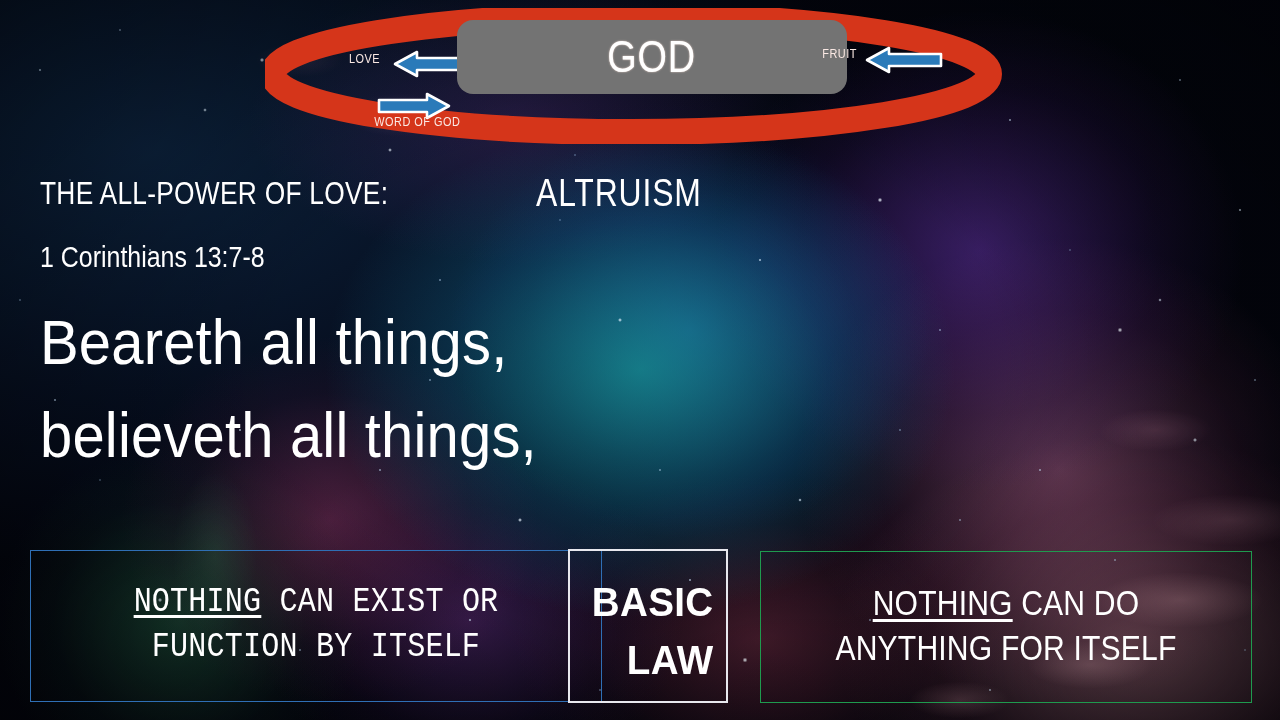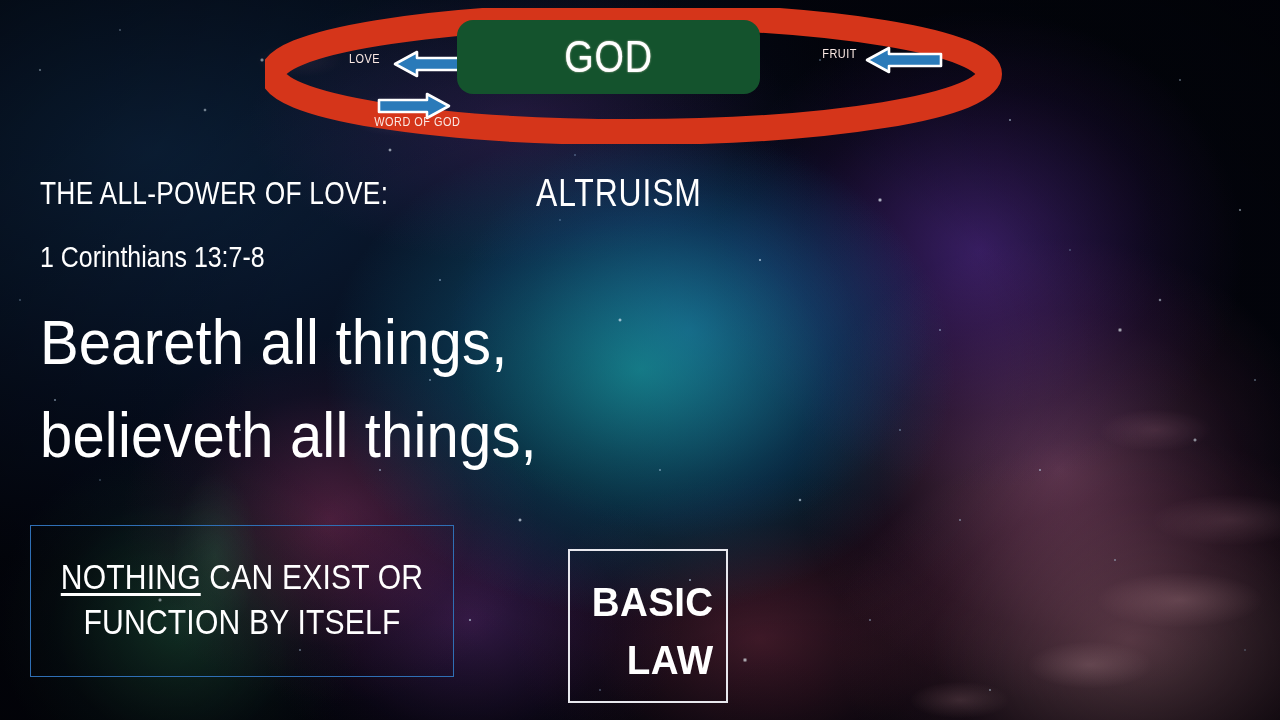--- a/index.html
+++ b/index.html
@@ -103,22 +103,22 @@
   .bg-vignette {
     background: radial-gradient(ellipse 900px 560px at 640px 360px, rgba(0,0,0,0) 40%, rgba(0,0,0,0.45) 100%);
   }
 
   
   .cycle { position: absolute; left: 265px; top: 8px; width: 740px; height: 136px; }
   .cycle svg { display: block; }
   .god-box {
     position: absolute;
     left: 457px; top: 20px;
-    width: 303px; height: 74px;
-    background: #14532d;
+    width: 390px; height: 74px;
+    background: #737373;
     border-radius: 16px;
     display: flex; align-items: center; justify-content: center;
   }
   .god-label {
     color: #fff;
     font-size: 44px;
     font-family: "Liberation Sans", sans-serif;
     font-weight: 400;
     letter-spacing: 1px;
     transform: scaleX(0.86);
@@ -164,22 +164,23 @@
     font-weight: 300;
     line-height: 1.48;
     letter-spacing: .2px;
     transform: scaleX(0.92); transform-origin: left top;
     white-space: pre-line;
   }
 
   
   .box { position: absolute; box-sizing: border-box; }
   .box-left {
-    left: 30px; top: 525px; width: 424px; height: 152px;
+    left: 30px; top: 550px; width: 572px; height: 152px;
     border: 1.5px solid #2f6fb5;
+    font-family: Liberation Mono, monospace;
   }
   .box-mid {
     left: 568px; top: 549px; width: 160px; height: 154px;
     border: 2px solid #e8e8ee;
   }
   .box-right {
     left: 760px; top: 551px; width: 492px; height: 152px;
     border: 1.5px solid #1f9a4e;
   }
   .box-text {
@@ -259,14 +260,22 @@
       </div>
       <div>FUNCTION BY ITSELF</div>
     </div>
   </div>
 
   <div class="box box-mid">
     <div class="mid-text">BASIC
 LAW</div>
   </div>
 
+  <div class="box box-right">
+    <div class="box-text">
+      <div>
+        <u>NOTHING</u><span> CAN DO</span>
+      </div>
+      <div>ANYTHING FOR ITSELF</div>
+    </div>
+  </div>
 
 </div>
 
 </body></html>

